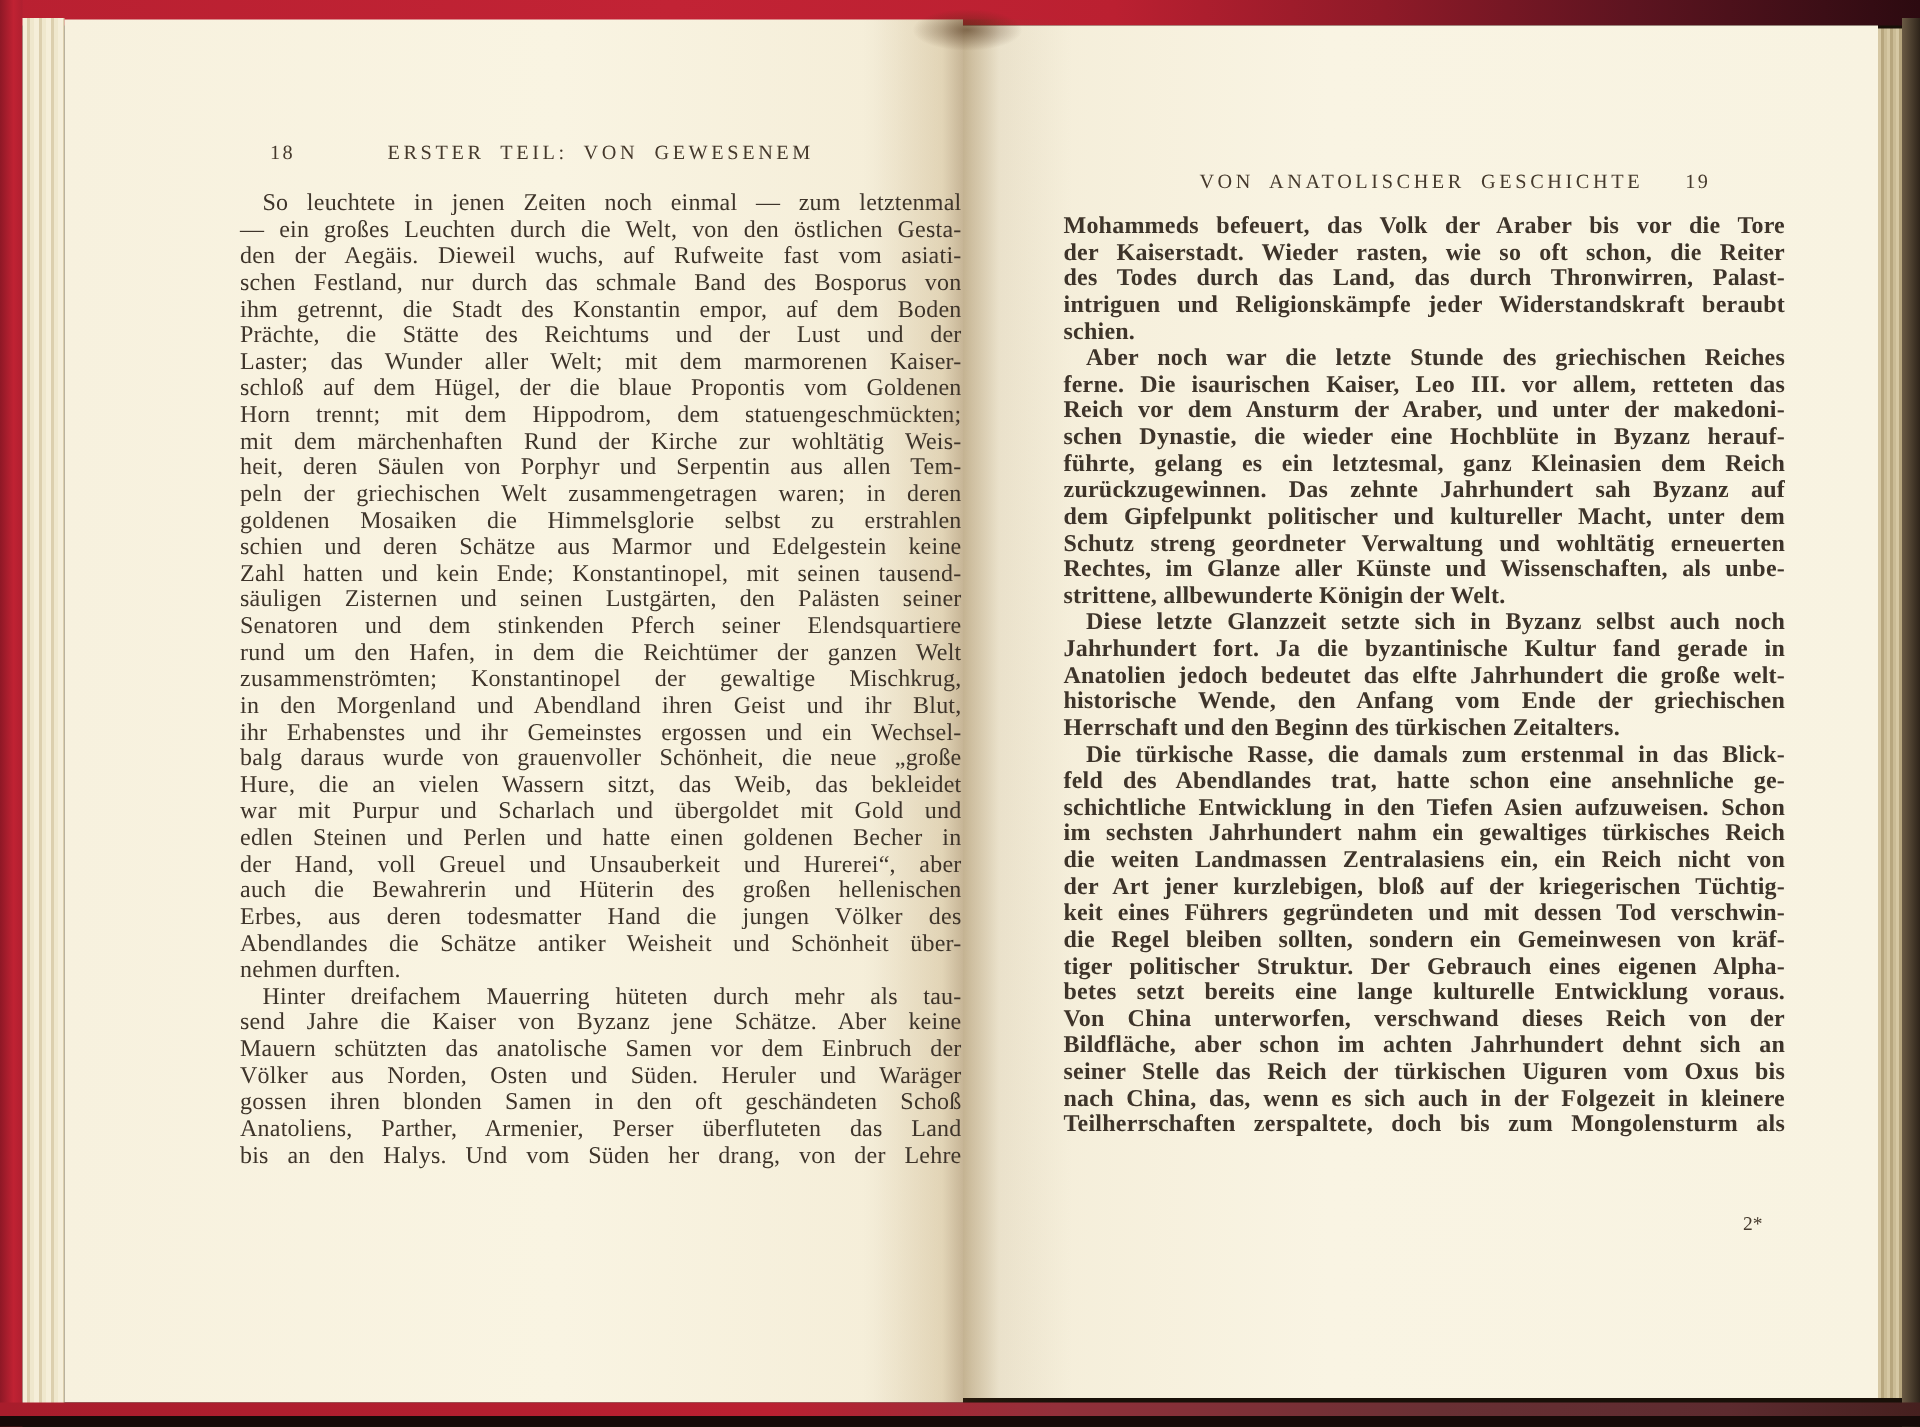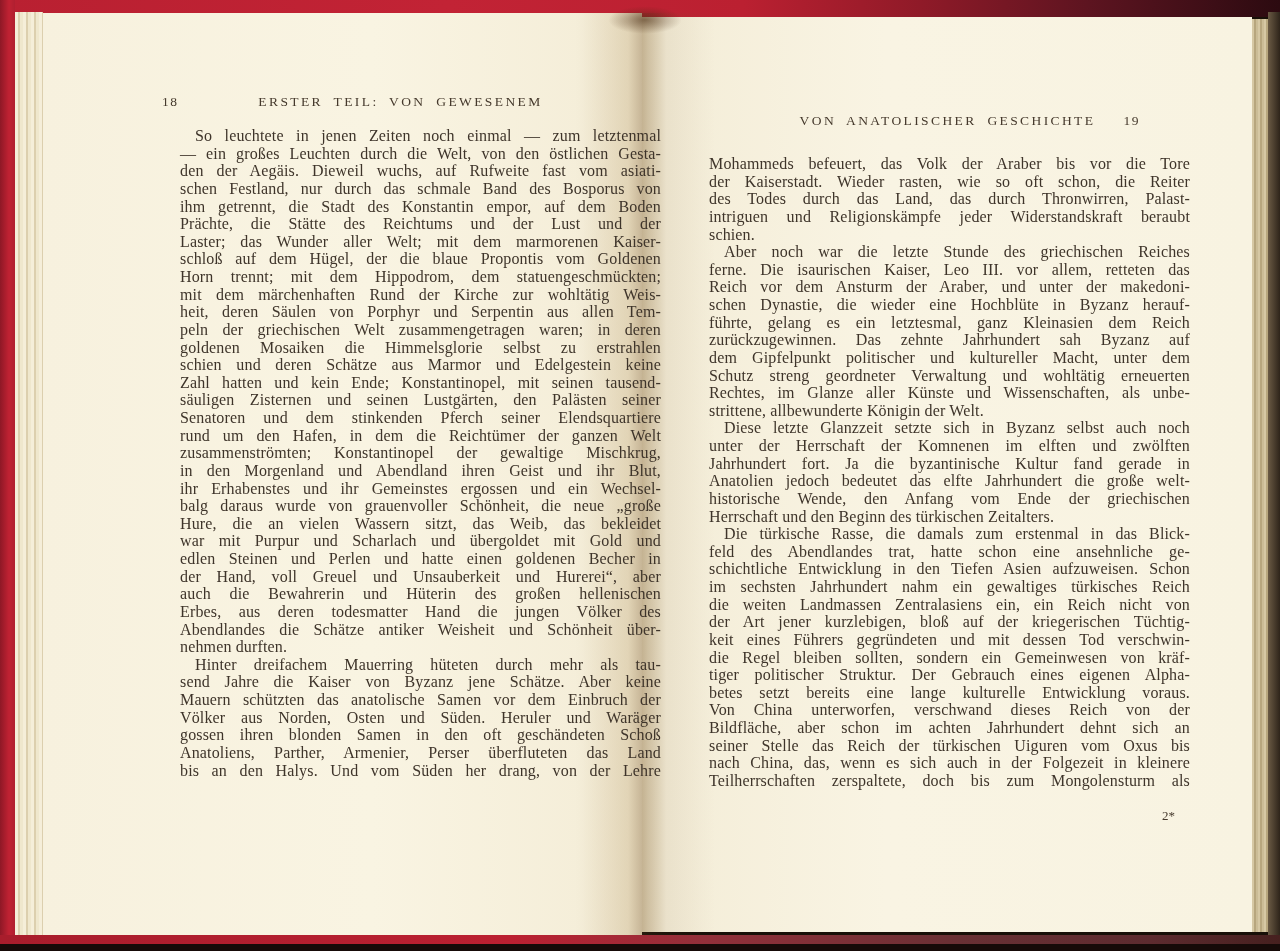--- a/index.html
+++ b/index.html
@@ -29,27 +29,27 @@
     background:linear-gradient(90deg,#e9dcba 0%,#f4edd8 4%,#f9f4e3 40%,#f8f3e1 100%); }
   .gutter-shadow { position:absolute; left:575px; top:13px; width:140px; height:922px; pointer-events:none;
     background:linear-gradient(90deg, rgba(120,90,50,0) 0%, rgba(115,85,45,0.10) 38%, rgba(90,60,30,0.26) 48%, rgba(90,60,30,0.20) 52%, rgba(115,85,45,0.08) 65%, rgba(120,90,50,0) 100%); }
   .gutter-top-notch { position:absolute; left:608px; top:6px; width:74px; height:28px; pointer-events:none;
     background:radial-gradient(ellipse at center, rgba(70,40,15,0.55), rgba(70,40,15,0) 70%); }
   
   .page-header { position:absolute; height:20px; color:#45392c; font-size:13.5px;
     letter-spacing:2.4px; word-spacing:5px; text-align:center; z-index:3; }
   .left-header  { left:160px; top:94px;  width:481px; }
   .right-header { left:707px; top:113px; width:481px; }
-  .pagenum-left  { position:absolute; left:2px; top:0; letter-spacing:1.5px; }
+  .pagenum-left  { position:absolute; left:20px; top:0; letter-spacing:1.5px; }
   .pagenum-right { position:absolute; right:48px; top:0; letter-spacing:1.5px;text-align:center; }
   
   .page-body { position:absolute; width:481px; color:#3e342a; font-size:16px;
     line-height:17.62px; letter-spacing:0.15px; z-index:3; }
-  .body-left  { left:160px; top:127px;margin-left:20px; }
-  .body-right { left:709px; top:155px; }
+  .body-left  { left:160px; top:127px; }
+  .body-right { left:709px; top:142px;font-weight:bold; }
   .line { text-align:justify; text-align-last:justify; }
   .line.indent { text-indent:15px; }
   .line.para-end { text-align-last:left; }
   .sig-mark { position:absolute; left:709px; top:808px; width:466px; text-align:right;
     font-size:13px; color:#45392c; z-index:3; }
 </style>
 </head>
 <body>
 
 <div class="book">
@@ -124,21 +124,20 @@
       <div class="line">ferne. Die isaurischen Kaiser, Leo III. vor allem, retteten das</div>
       <div class="line">Reich vor dem Ansturm der Araber, und unter der makedoni-</div>
       <div class="line">schen Dynastie, die wieder eine Hochblüte in Byzanz herauf-</div>
       <div class="line">führte, gelang es ein letztesmal, ganz Kleinasien dem Reich</div>
       <div class="line">zurückzugewinnen. Das zehnte Jahrhundert sah Byzanz auf</div>
       <div class="line">dem Gipfelpunkt politischer und kultureller Macht, unter dem</div>
       <div class="line">Schutz streng geordneter Verwaltung und wohltätig erneuerten</div>
       <div class="line">Rechtes, im Glanze aller Künste und Wissenschaften, als unbe-</div>
       <div class="line para-end">strittene, allbewunderte Königin der Welt.</div>
       <div class="line indent">Diese letzte Glanzzeit setzte sich in Byzanz selbst auch noch</div>
-      <div class="line">unter der Herrschaft der Komnenen im elften und zwölften</div>
       <div class="line">Jahrhundert fort. Ja die byzantinische Kultur fand gerade in</div>
       <div class="line">Anatolien jedoch bedeutet das elfte Jahrhundert die große welt-</div>
       <div class="line">historische Wende, den Anfang vom Ende der griechischen</div>
       <div class="line para-end">Herrschaft und den Beginn des türkischen Zeitalters.</div>
       <div class="line indent">Die türkische Rasse, die damals zum erstenmal in das Blick-</div>
       <div class="line">feld des Abendlandes trat, hatte schon eine ansehnliche ge-</div>
       <div class="line">schichtliche Entwicklung in den Tiefen Asien aufzuweisen. Schon</div>
       <div class="line">im sechsten Jahrhundert nahm ein gewaltiges türkisches Reich</div>
       <div class="line">die weiten Landmassen Zentralasiens ein, ein Reich nicht von</div>
       <div class="line">der Art jener kurzlebigen, bloß auf der kriegerischen Tüchtig-</div>

